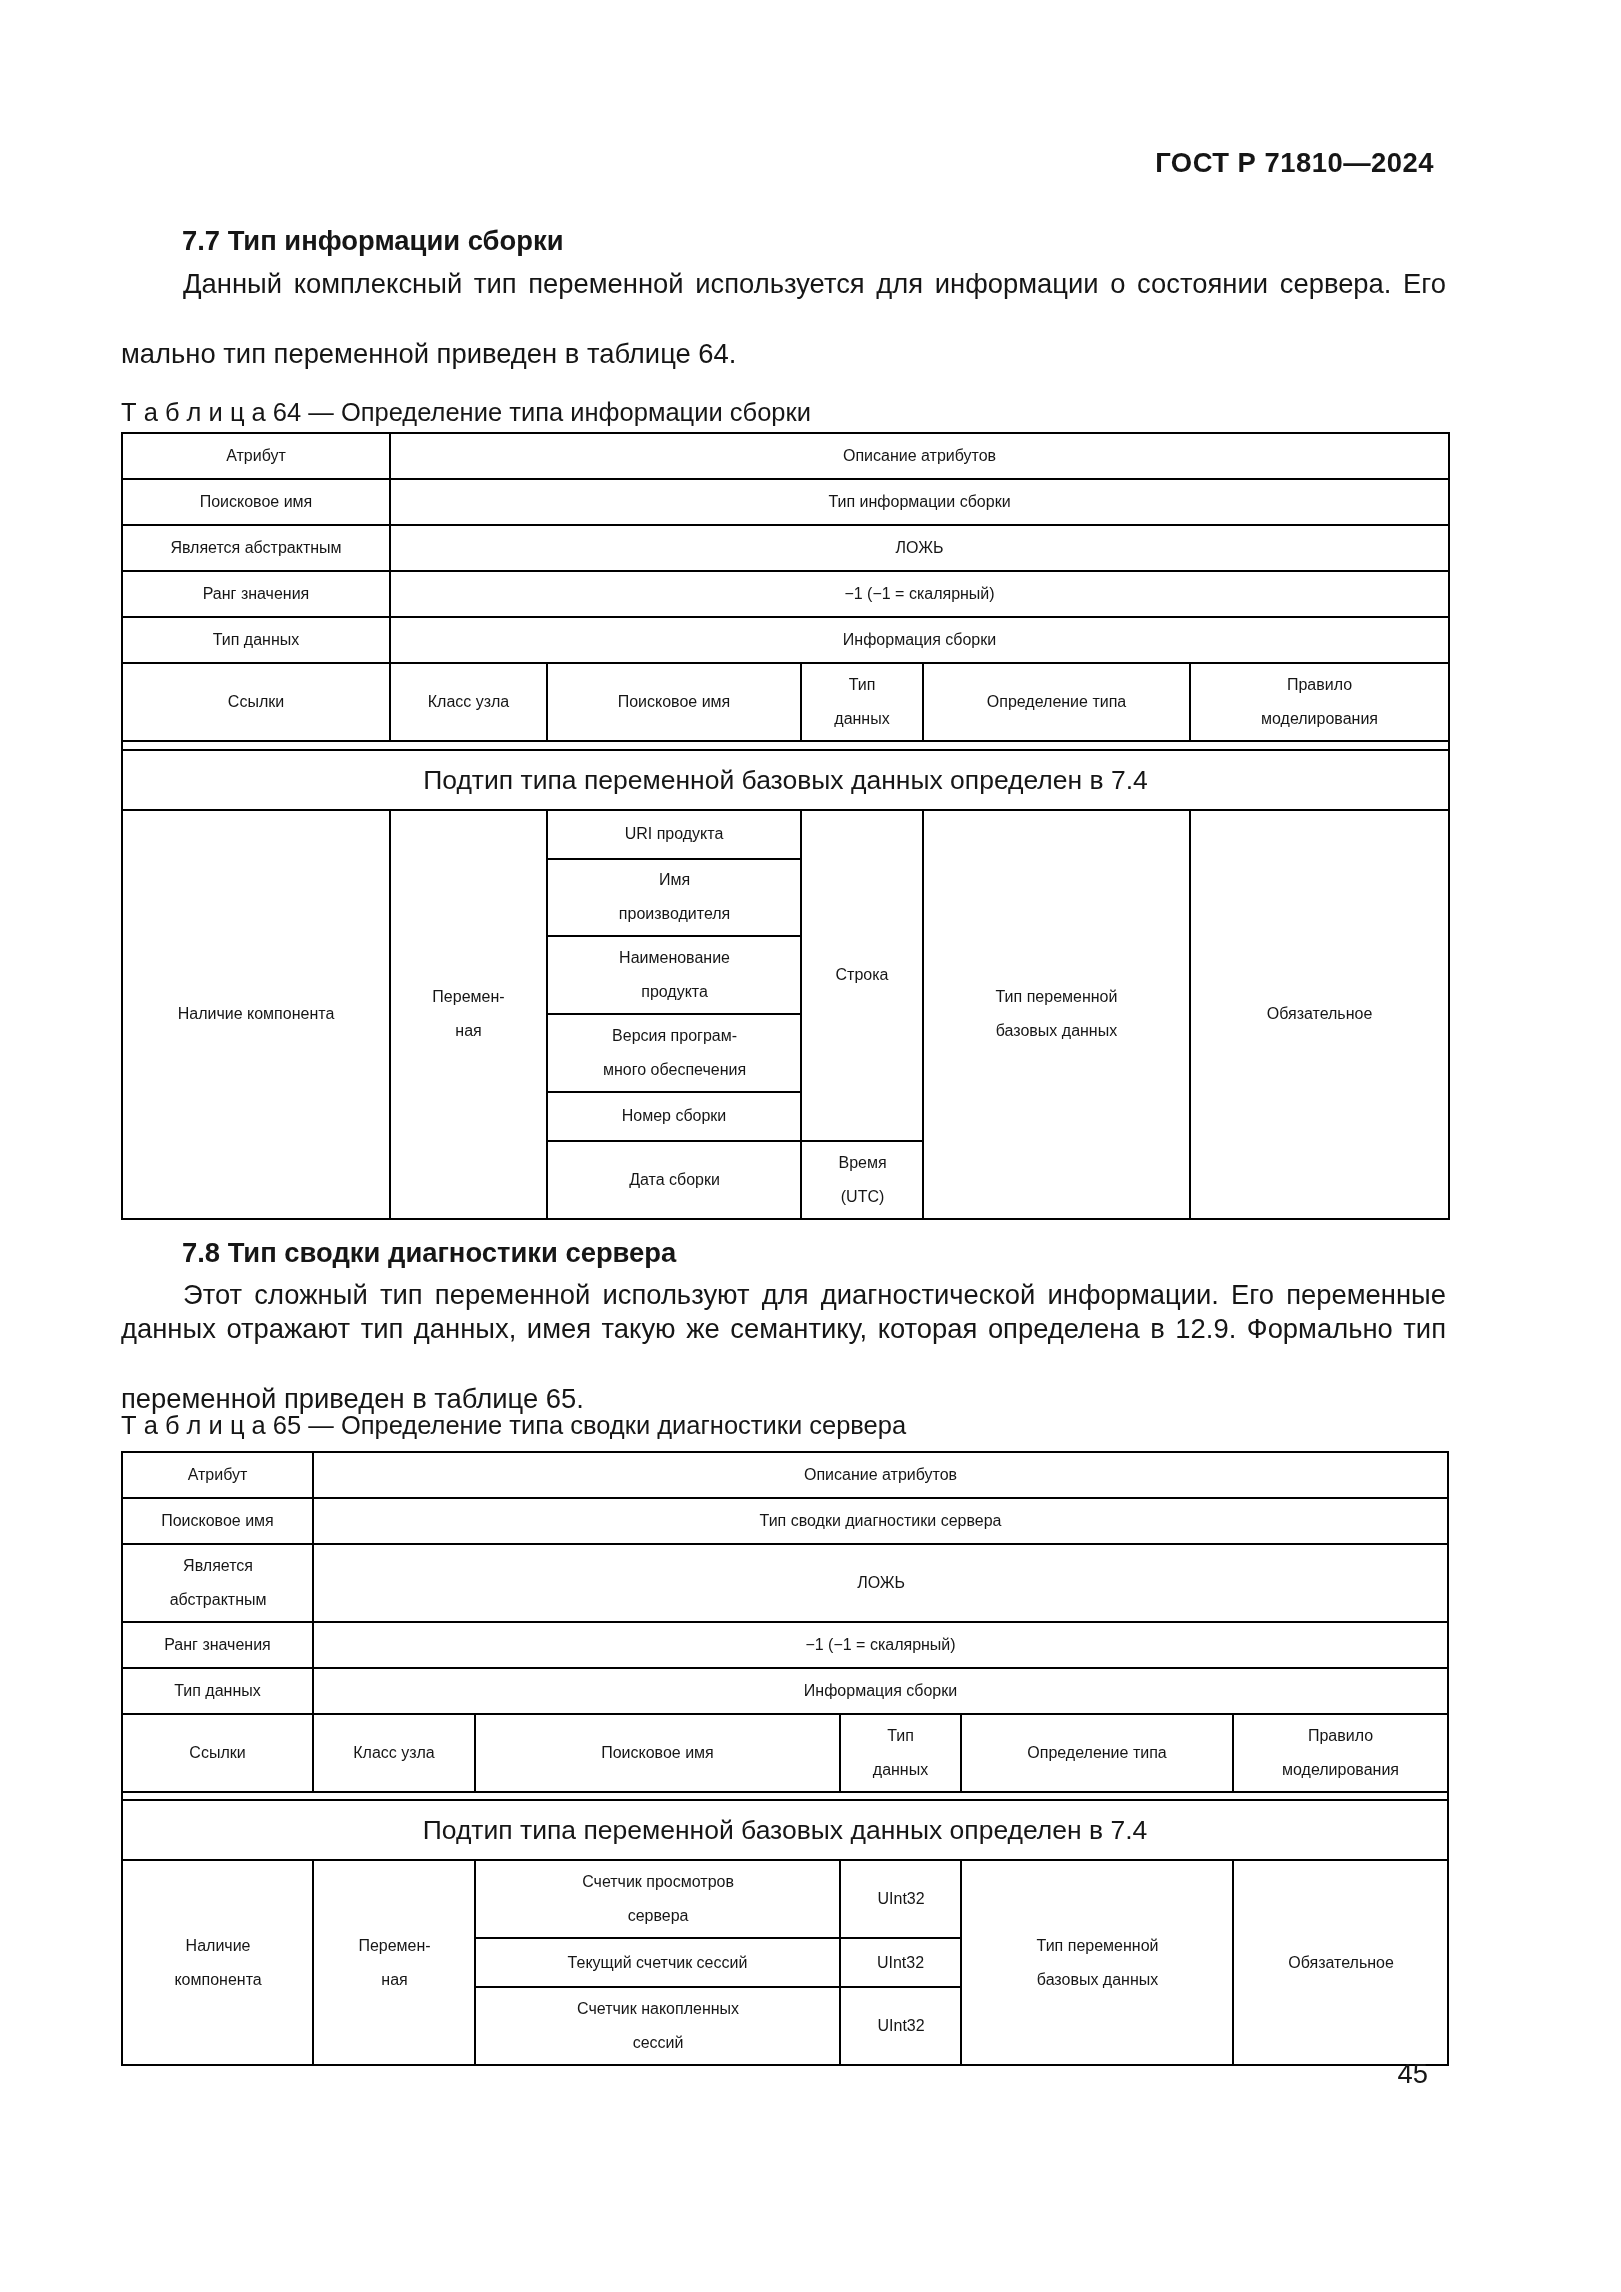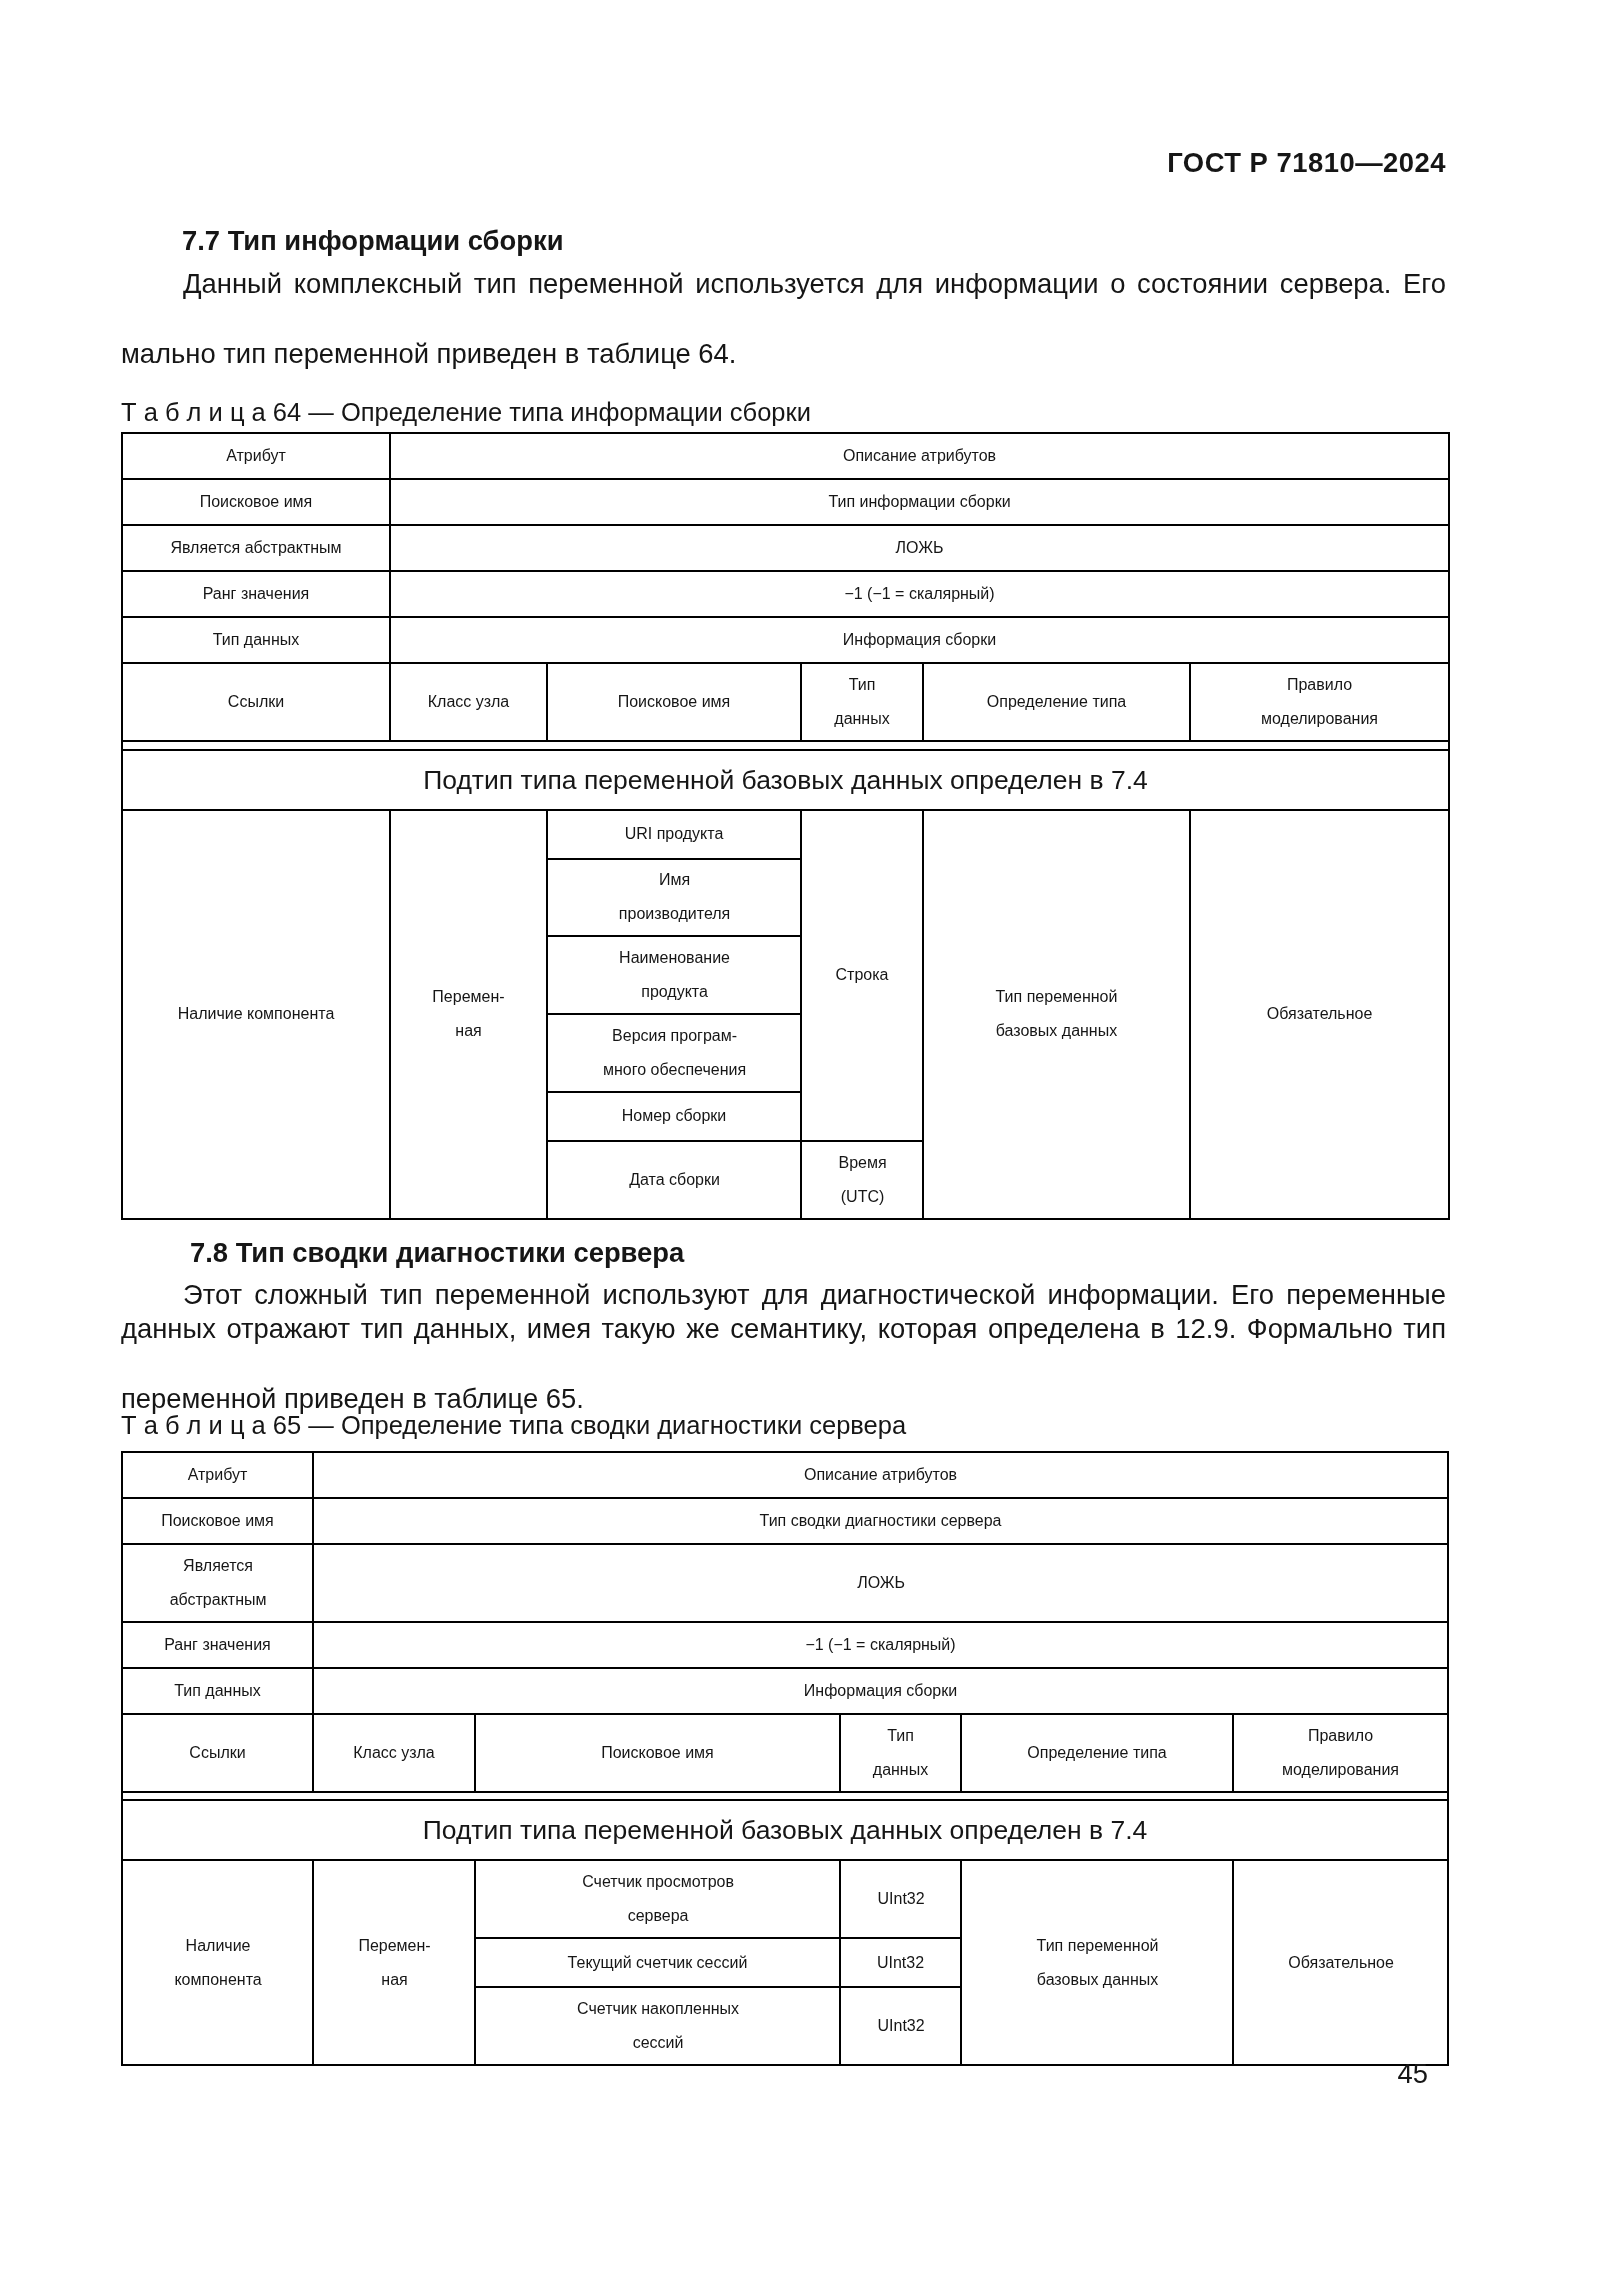--- a/index.html
+++ b/index.html
@@ -4,29 +4,29 @@
 <style>
   * { margin:0; padding:0; box-sizing:border-box; }
   html,body { background:#ffffff; }
   body {
     width:1621px; height:2293px; position:relative;
     font-family:"Liberation Sans", sans-serif;
     color:#161616;
     -webkit-font-smoothing:antialiased;
   }
   .doc-header {
-    position:absolute; left:121px; width:1325px; top:147px;
+    position:absolute; left:109px; width:1325px; top:147px;
     text-align:right; font-weight:bold; font-size:27.4px; letter-spacing:0.5px;
   }
   .sec-title {
     position:absolute; left:182px; width:1263px;
     font-weight:bold; font-size:27.4px;
   }
   #t77 { top:225px; }
-  #t78 { top:1237px;margin-left:8px; }
+  #t78 { top:1237px; }
   .para {
     position:absolute; left:121px; width:1325px;
     font-size:27.4px;
   }
   #p77 { top:267px; }
   #p78 { top:1278px; }
   .pline {
     line-height:34px;
     text-align:justify; text-align-last:justify;
     white-space:normal;

